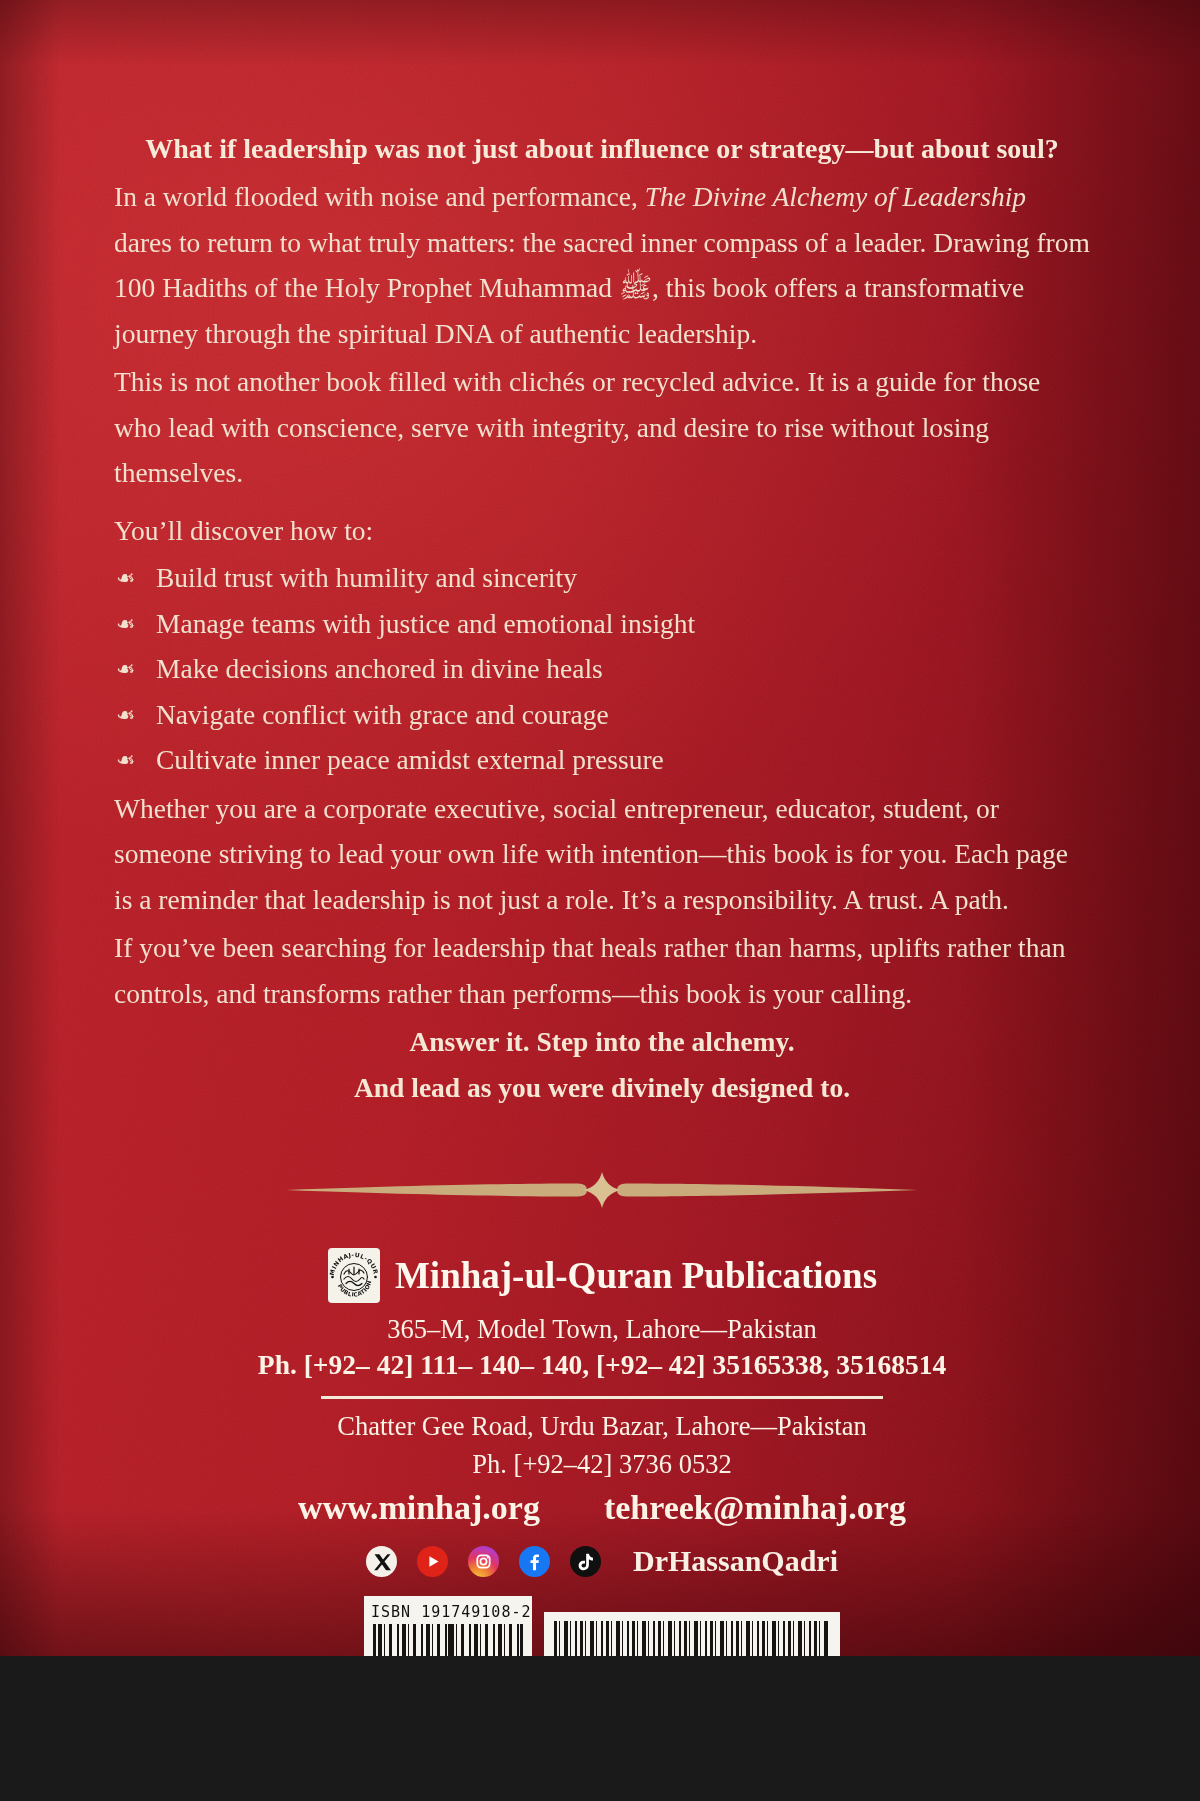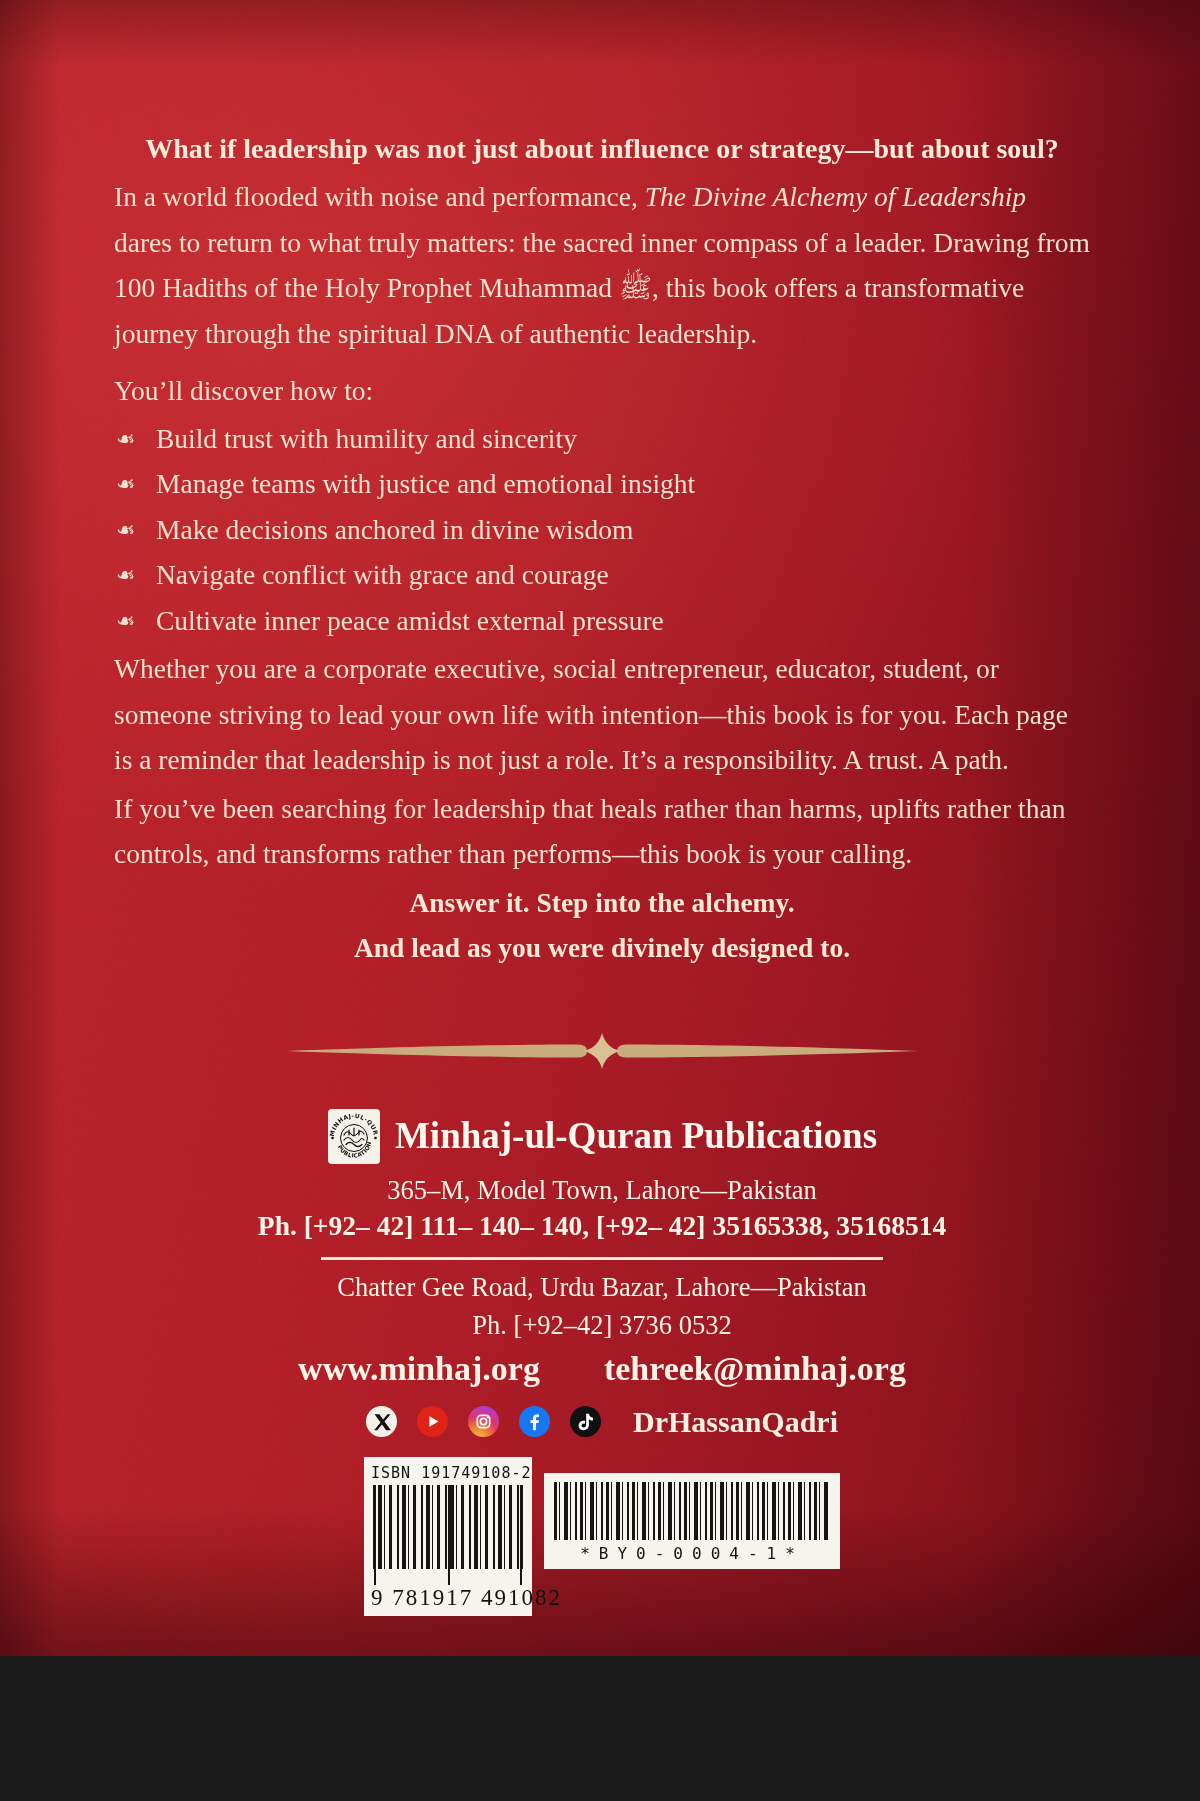--- a/index.html
+++ b/index.html
@@ -76,27 +76,28 @@
     <rect width="100%" height="100%" filter="url(#nz)"></rect>
   </svg>
   <div class="vignette"></div>
 
   <div class="content">
 
     <div class="headline">What if leadership was not just about influence or strategy—but about soul?</div>
 
     <p class="body"><span>In a world flooded with noise and performance, </span><span class="book-title">The Divine Alchemy of Leadership</span><span> dares to return to what truly matters: the sacred inner compass of a leader. Drawing from 100 Hadiths of the Holy Prophet Muhammad ﷺ, this book offers a transformative journey through the spiritual DNA of authentic leadership.</span></p>
 
+    <p class="body">This is not another book filled with clichés or recycled advice. It is a guide for those who lead with conscience, serve with integrity, and desire to rise without losing themselves.</p>
 
     <div class="discover">You’ll discover how to:</div>
 
     <ul class="points">
       <li><span class="leaf">❧</span><span>Build trust with humility and sincerity</span></li>
       <li><span class="leaf">❧</span><span>Manage teams with justice and emotional insight</span></li>
-      <li><span class="leaf">❧</span><span>Make decisions anchored in divine wisdom</span></li>
+      <li><span class="leaf">❧</span><span>Make decisions anchored in divine heals</span></li>
       <li><span class="leaf">❧</span><span>Navigate conflict with grace and courage</span></li>
       <li><span class="leaf">❧</span><span>Cultivate inner peace amidst external pressure</span></li>
     </ul>
 
     <p class="body">Whether you are a corporate executive, social entrepreneur, educator, student, or someone striving to lead your own life with intention—this book is for you. Each page is a reminder that leadership is not just a role. It’s a responsibility. A trust. A path.</p>
     <p class="body">If you’ve been searching for leadership that heals rather than harms, uplifts rather than controls, and transforms rather than performs—this book is your calling.</p>
 
     <div class="cta">Answer it. Step into the alchemy.</div>
     <div class="cta">And lead as you were divinely designed to.</div>
 

